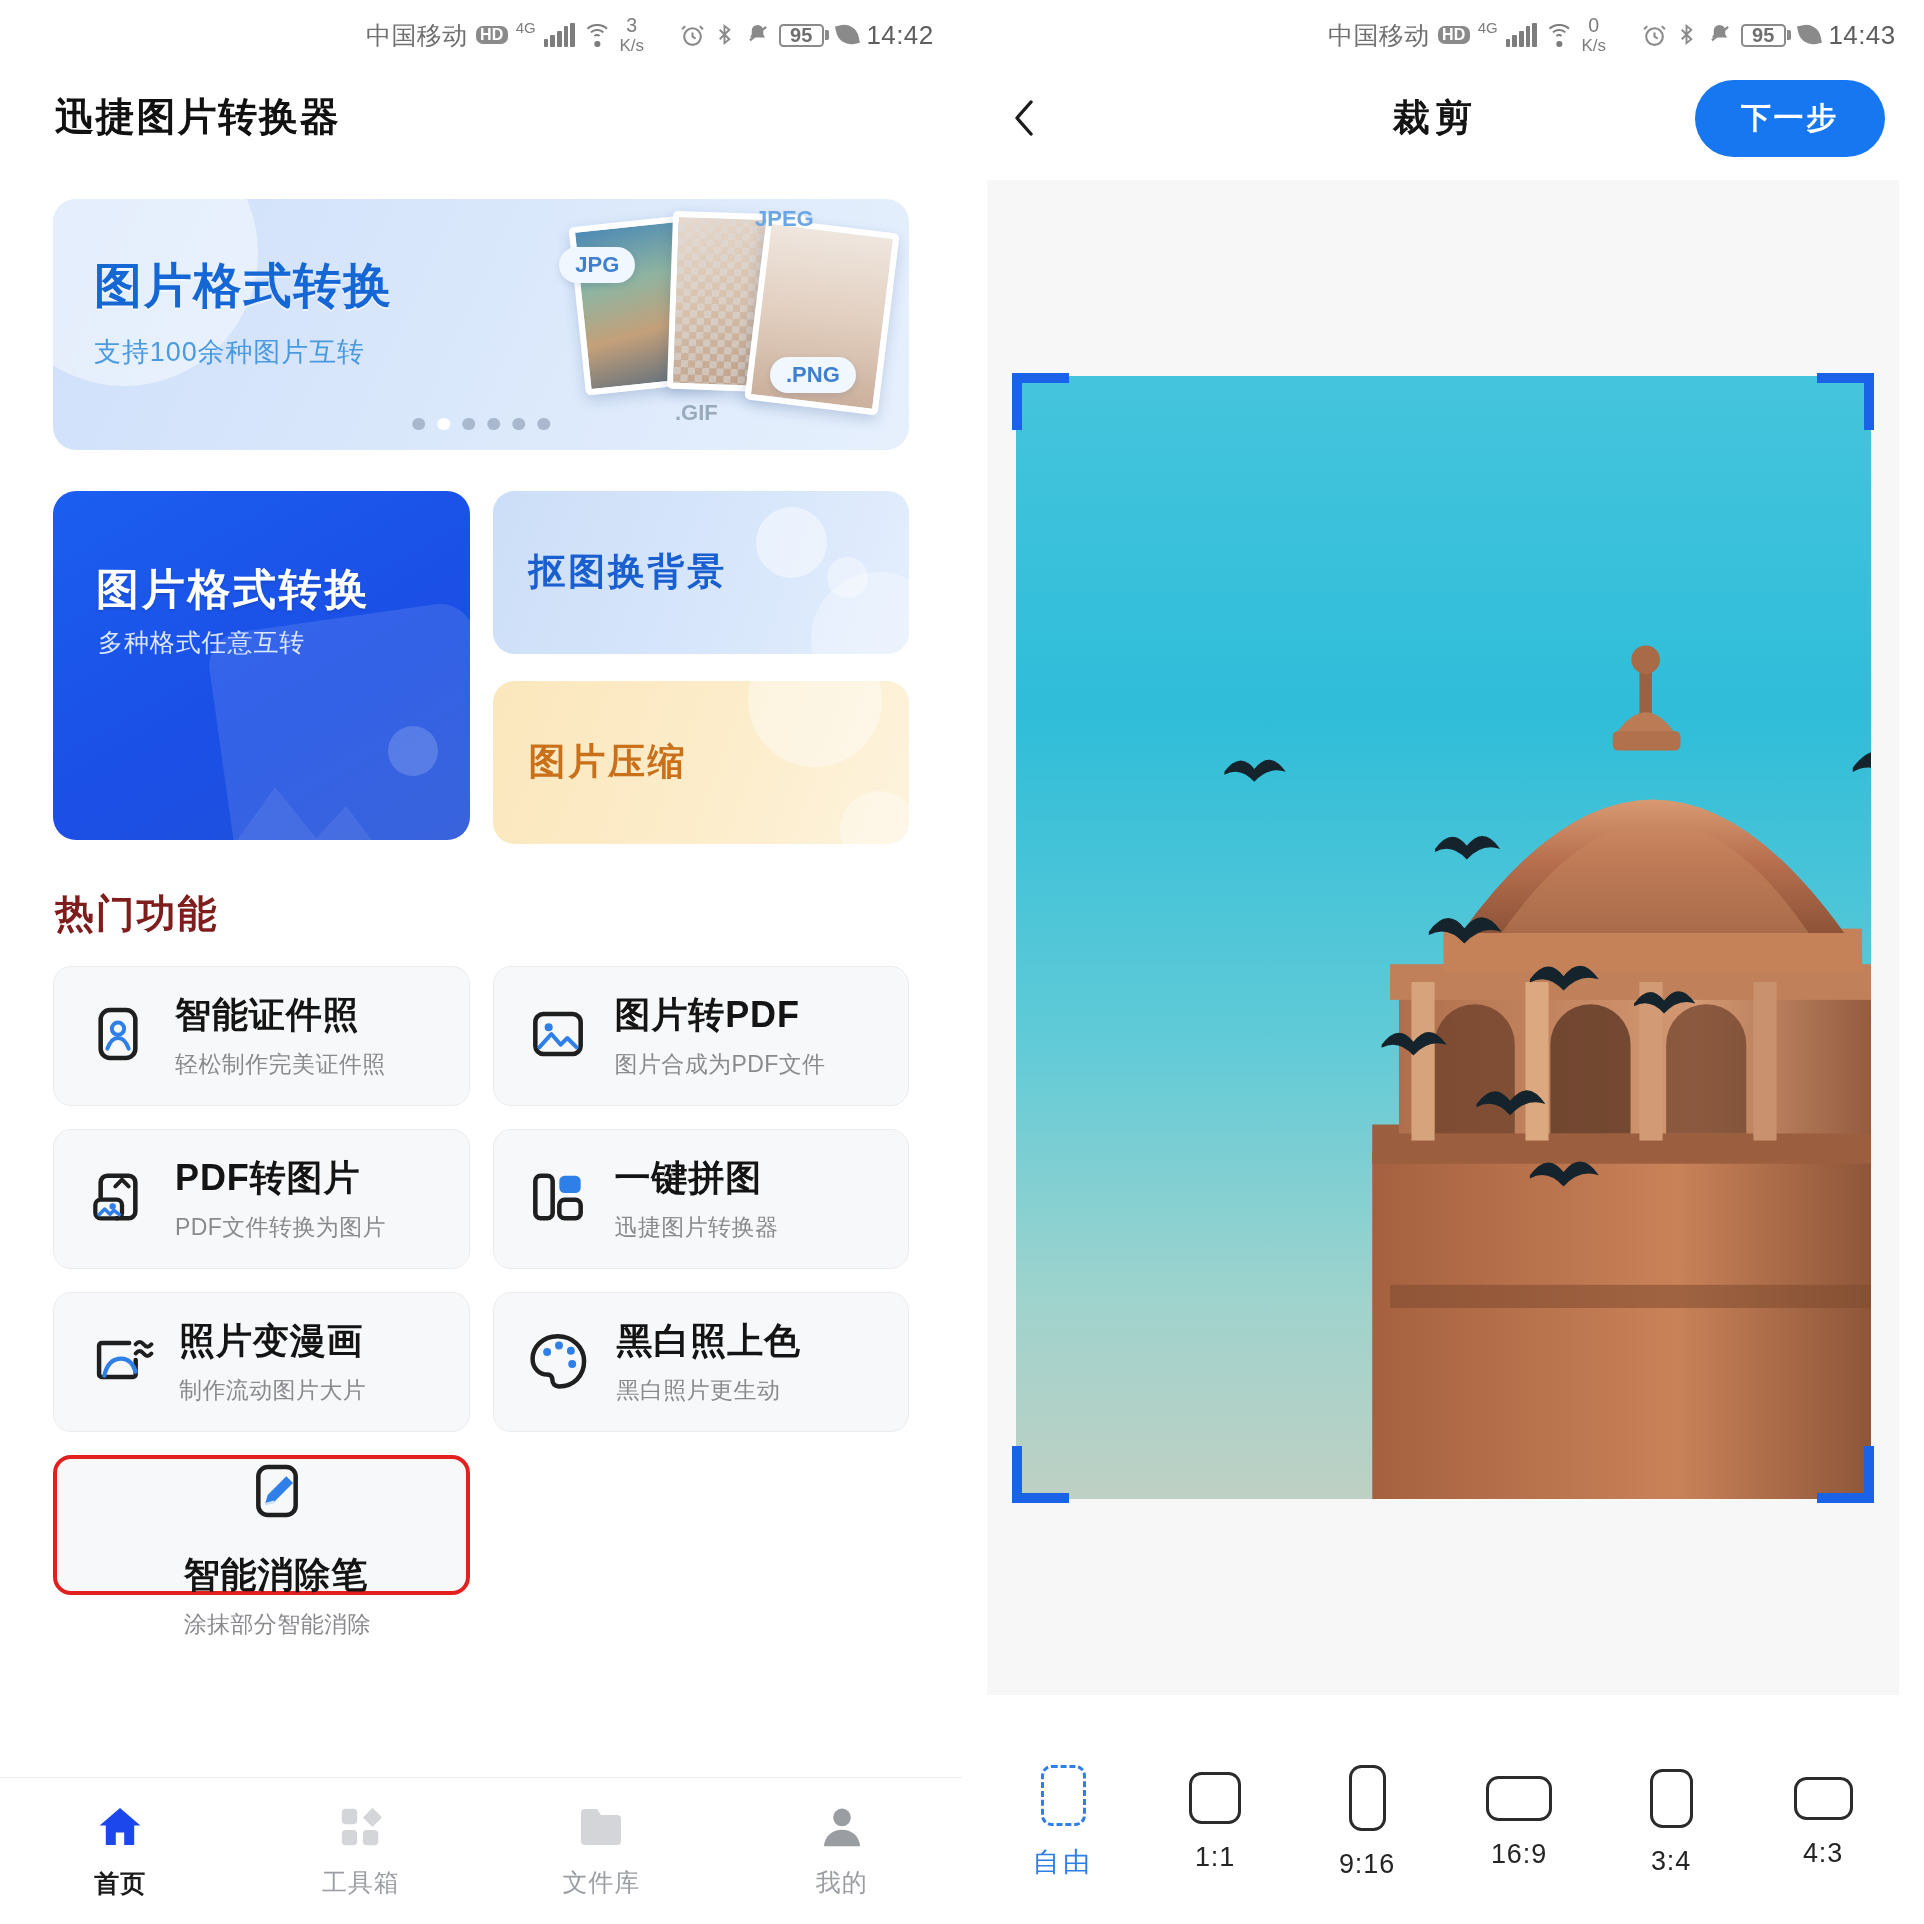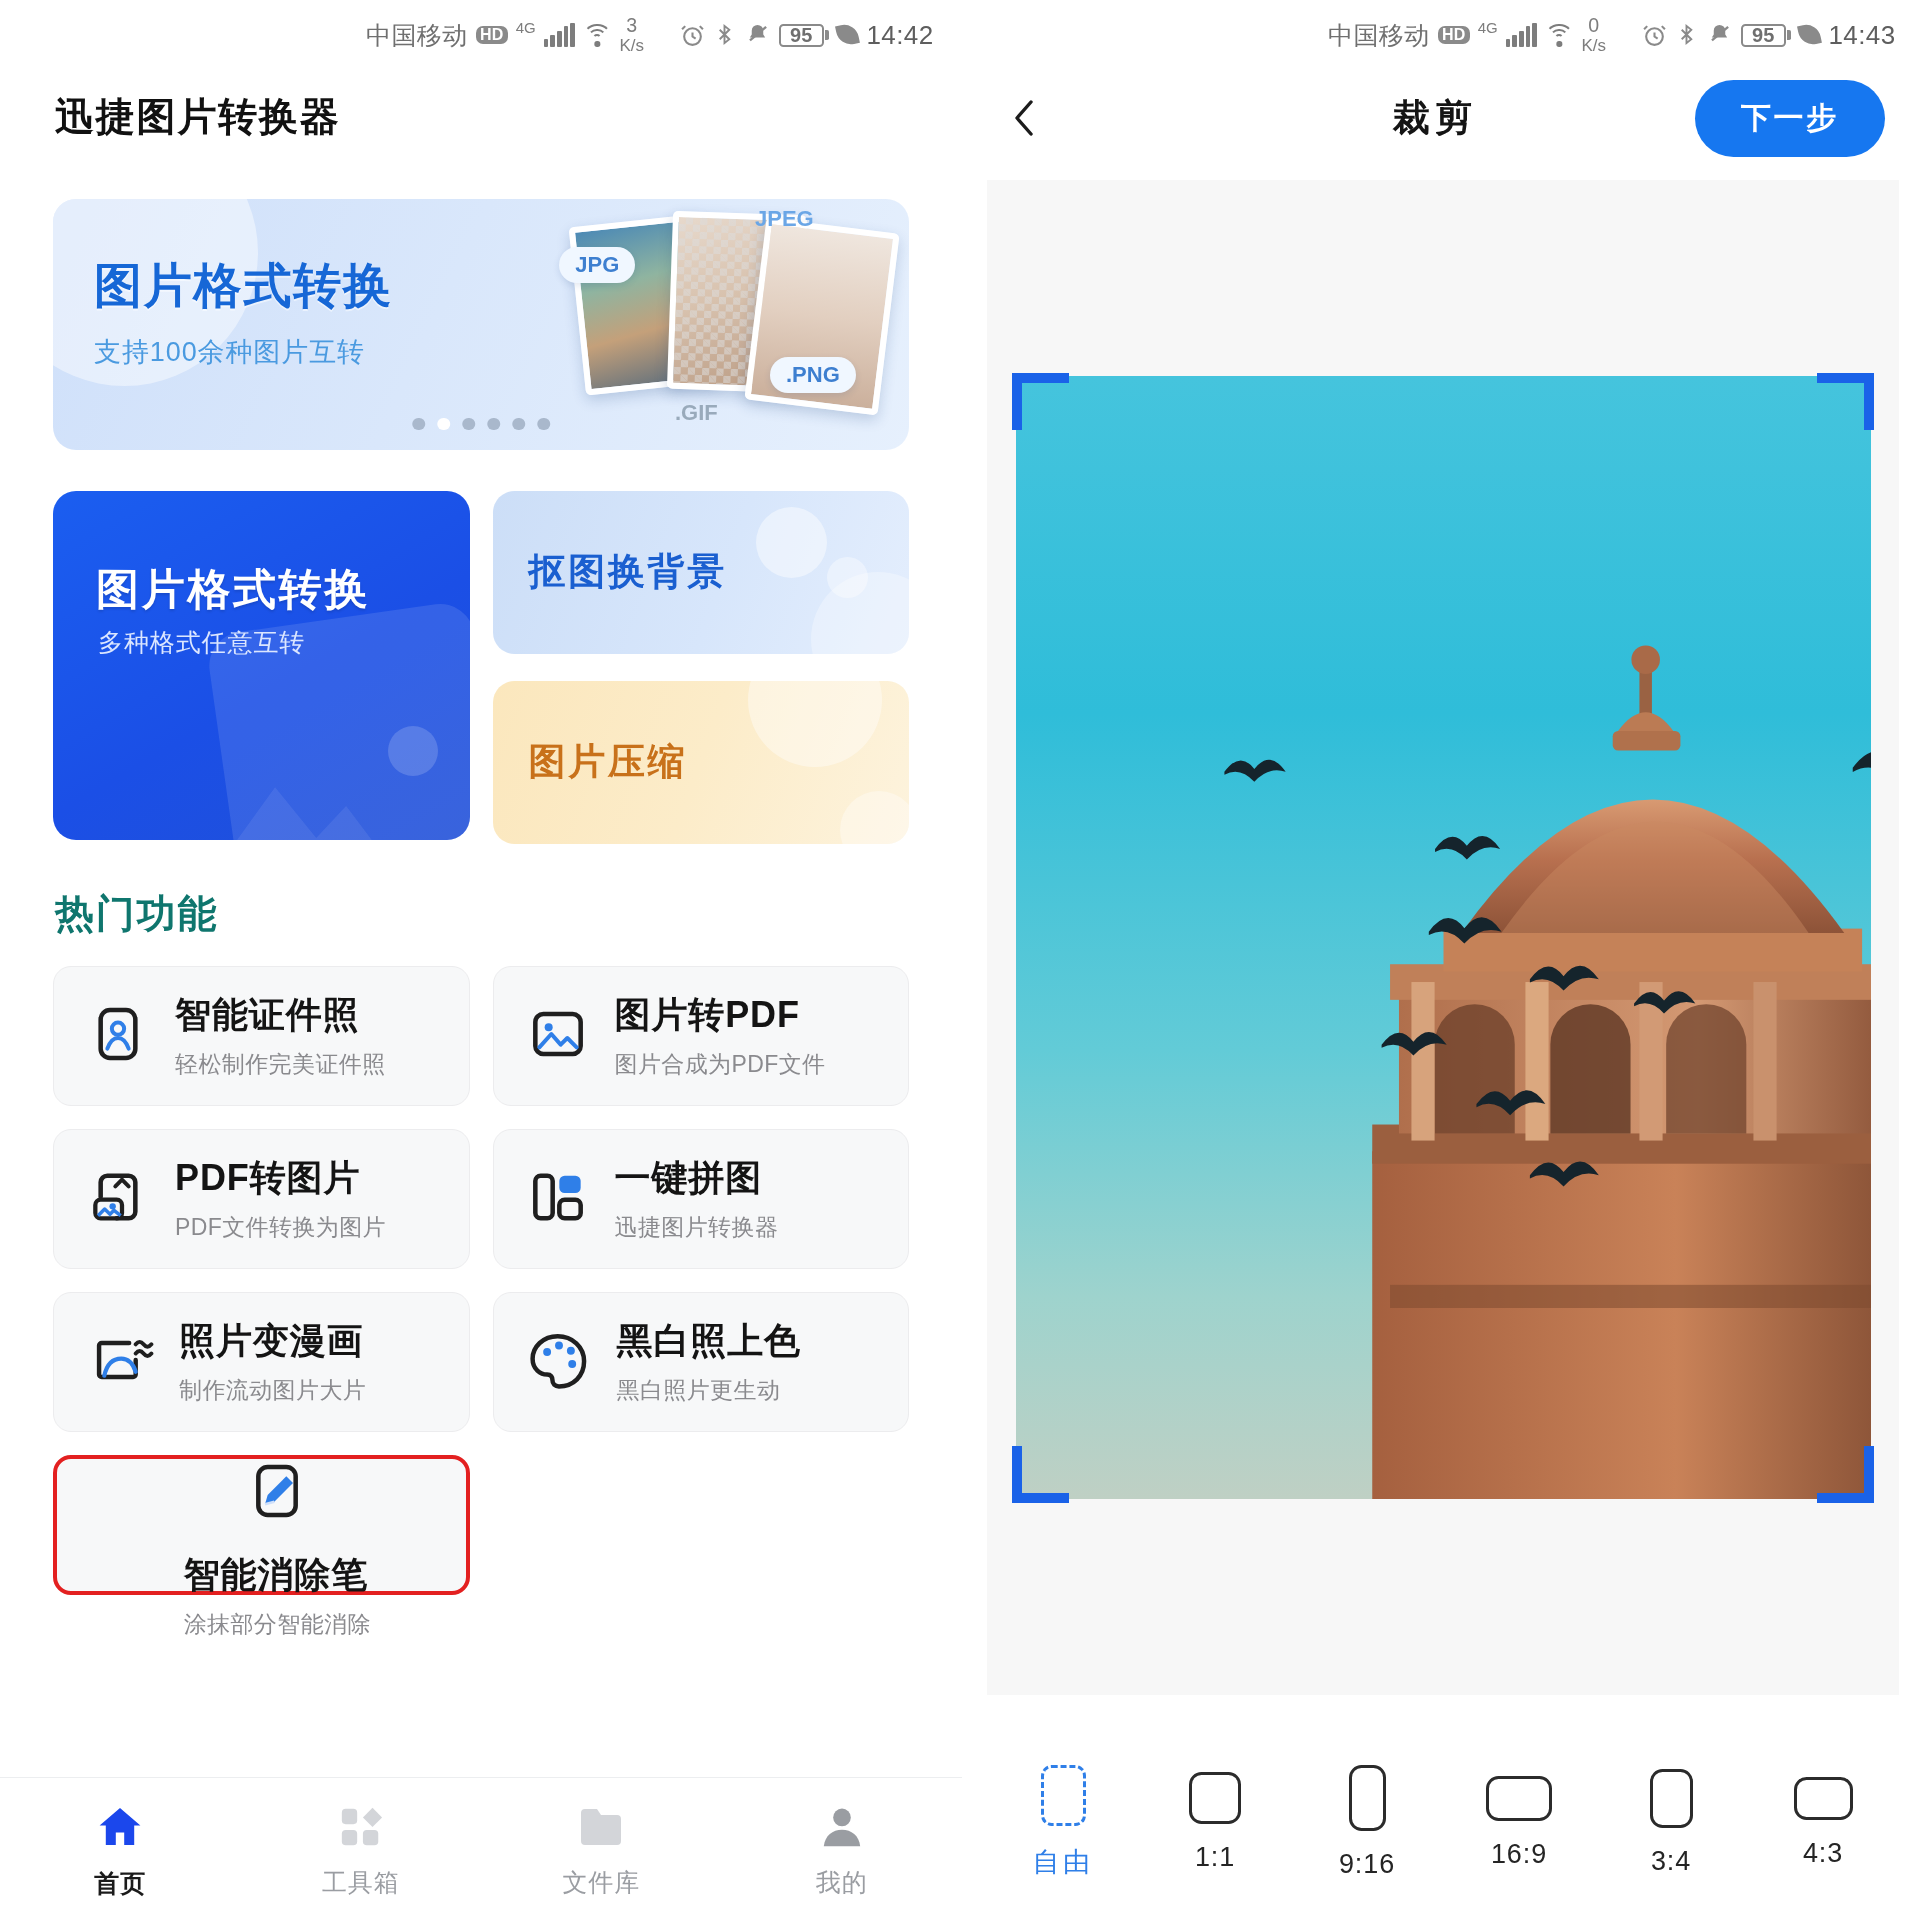--- a/index.html
+++ b/index.html
@@ -112,21 +112,21 @@
   .qc-comp .t { margin-left:36px; font-size:37px; font-weight:800; color:#c8711a;
     letter-spacing:2.7px; }
   .blob { position:absolute; border-radius:50%; }
   .b1{width:71px;height:71px;right:82px;top:16px;background:rgba(255,255,255,.45);}
   .b2{width:41px;height:41px;right:41px;top:66px;background:rgba(255,255,255,.38);}
   .b3{width:134px;height:134px;right:-36px;bottom:-52px;background:rgba(255,255,255,.30);}
   .o1{width:134px;height:134px;right:27px;top:-48px;background:rgba(255,255,255,.40);}
   .o2{width:78px;height:78px;right:-9px;bottom:-25px;background:rgba(255,255,255,.35);}
 
   
-  .sec-title { font-size:39px; font-weight:700; color:#0f766e; margin:43px 0 0 55px;
+  .sec-title { font-size:39px; font-weight:700; color:#7f1d1d; margin:43px 0 0 55px;
     letter-spacing:1.8px; }
 
   
   .grid { display:grid; grid-template-columns:1fr 1fr; gap:23px; margin:25px 53px 0 53px; }
   .fcard { height:140px; background:#f7f8f9; border:0.9px solid #ececee; border-radius:18px;
     display:flex; align-items:center; padding-left:32px; gap:25px; position:relative; }
   .fcard.hl { border:4.5px solid #e32020; background:#f7f8f9;flex-direction:column; }
   .fc-txt { display:flex; flex-direction:column; gap:9px; }
   .fc-t { font-size:36px; font-weight:700; color:#141414; letter-spacing:0.9px; }
   .fc-s { font-size:23px; color:#8a8a8e; letter-spacing:0.4px; }

